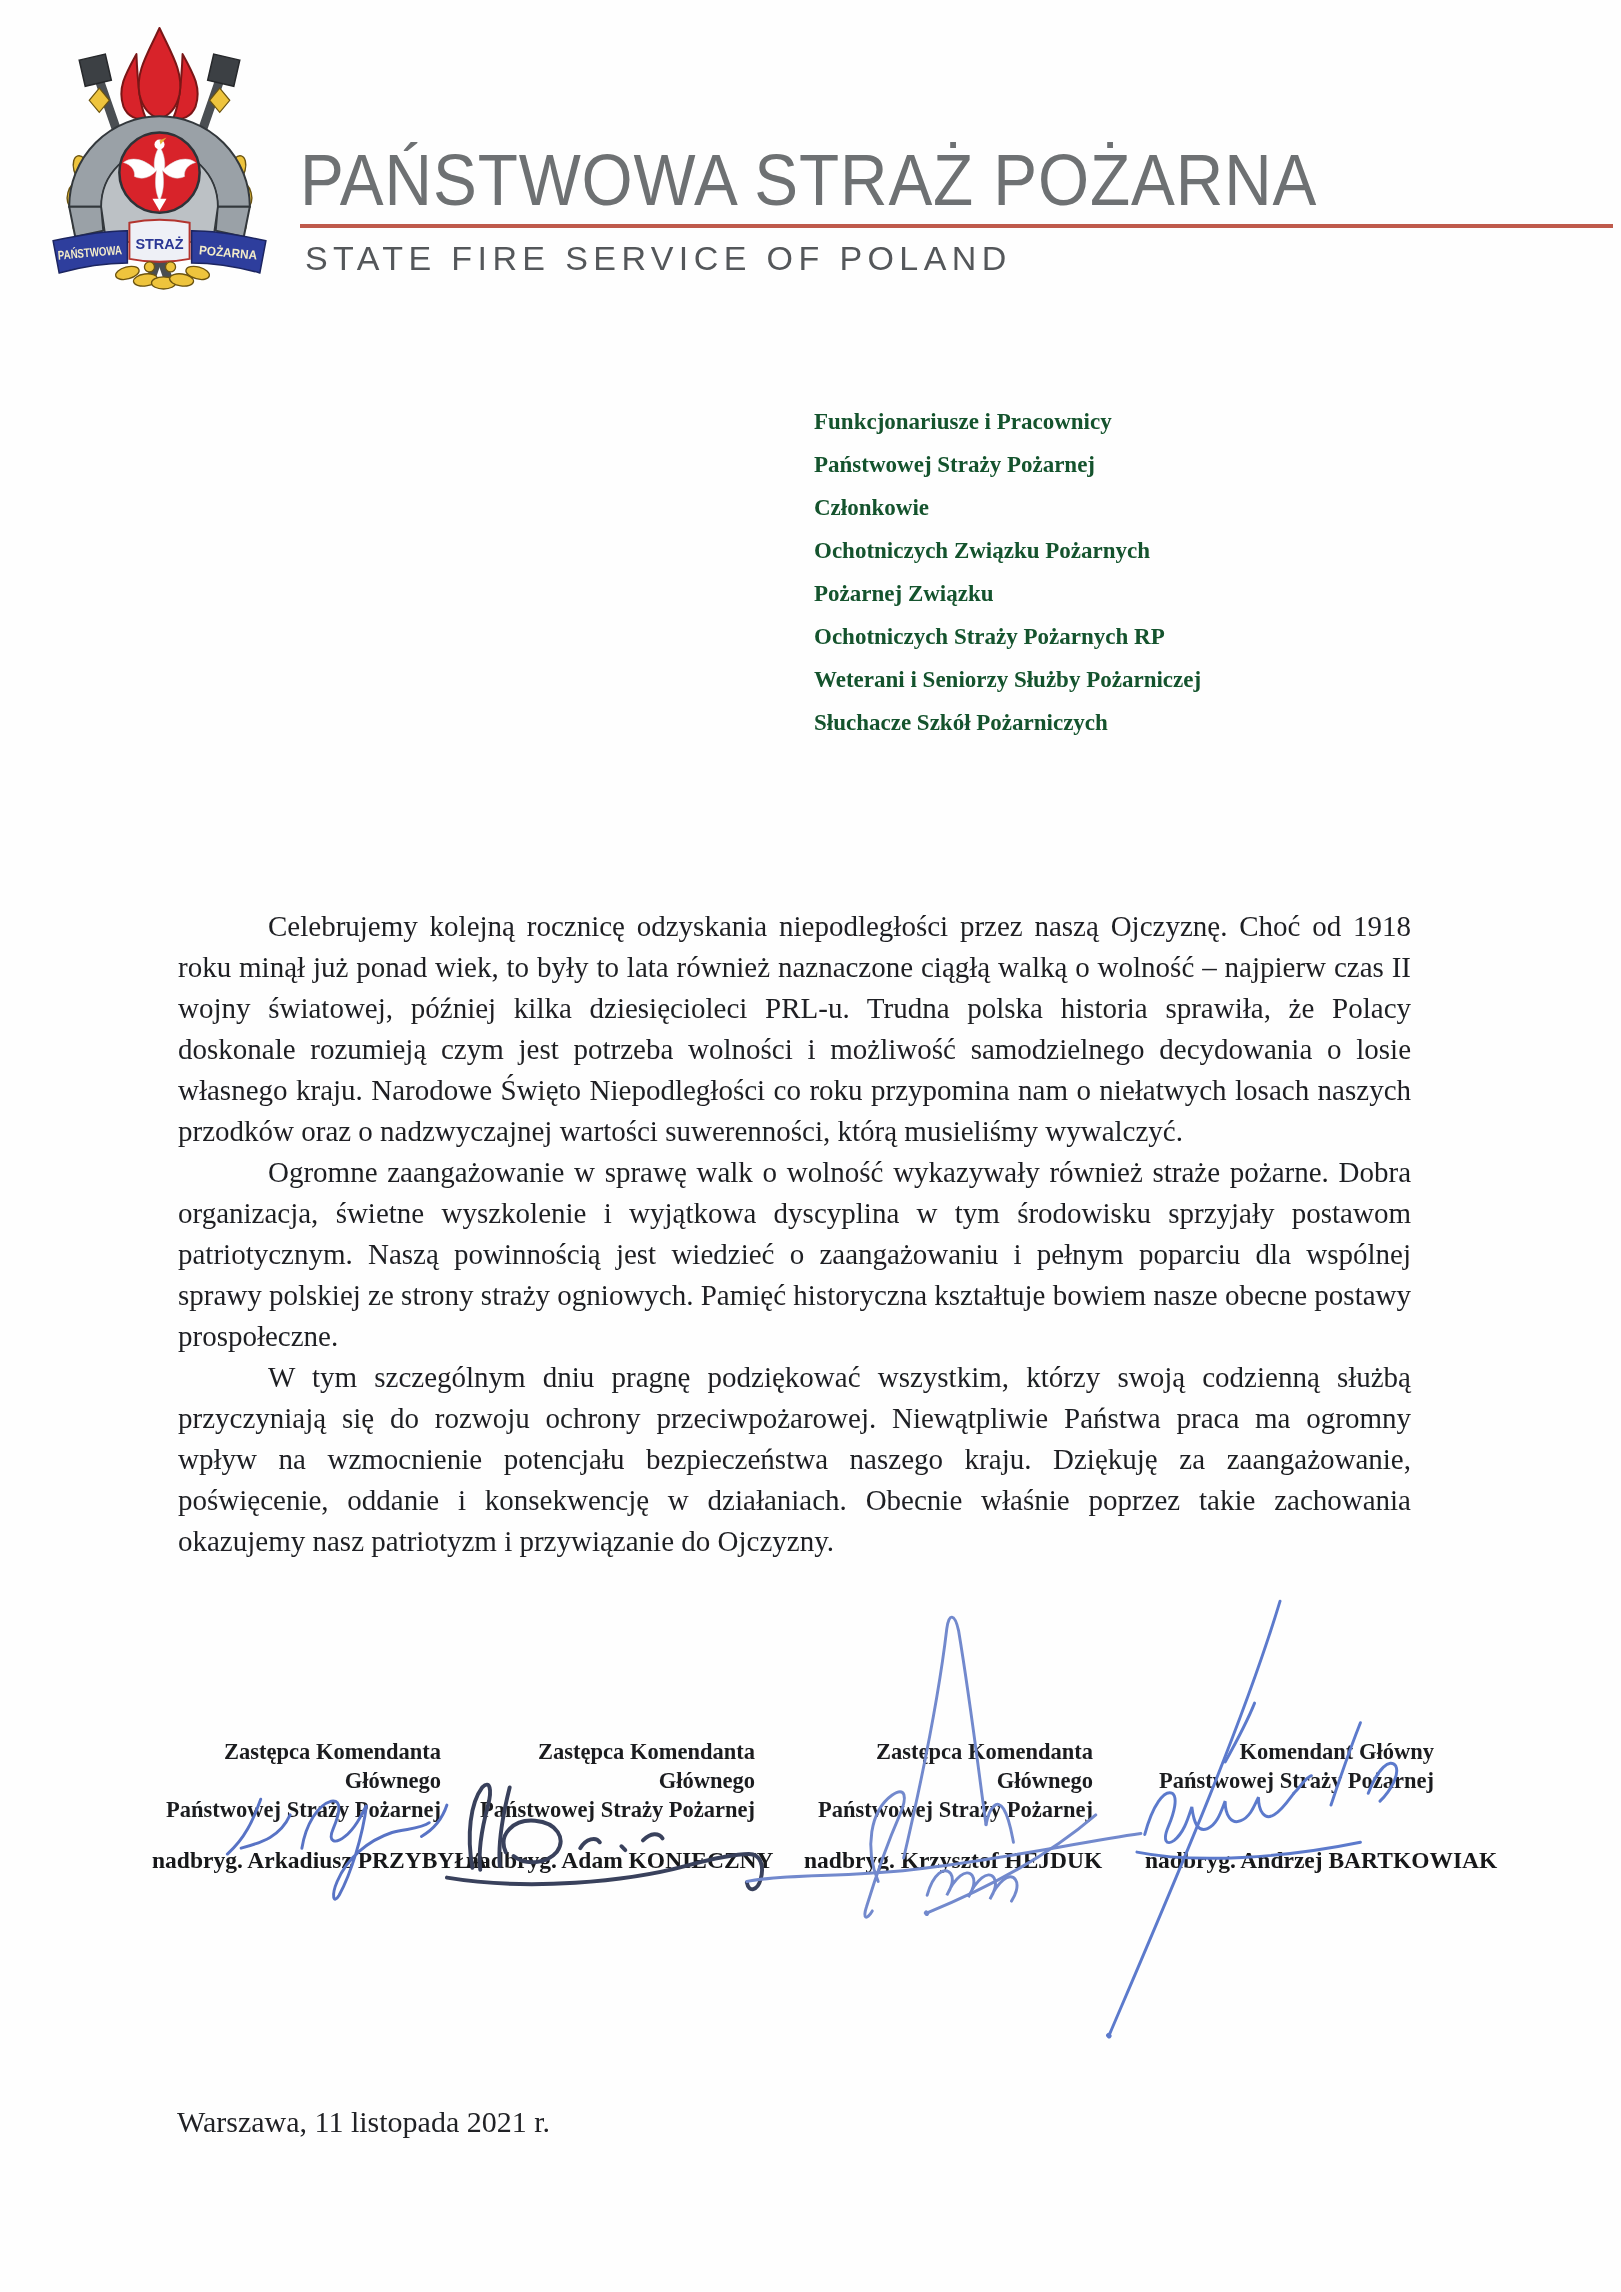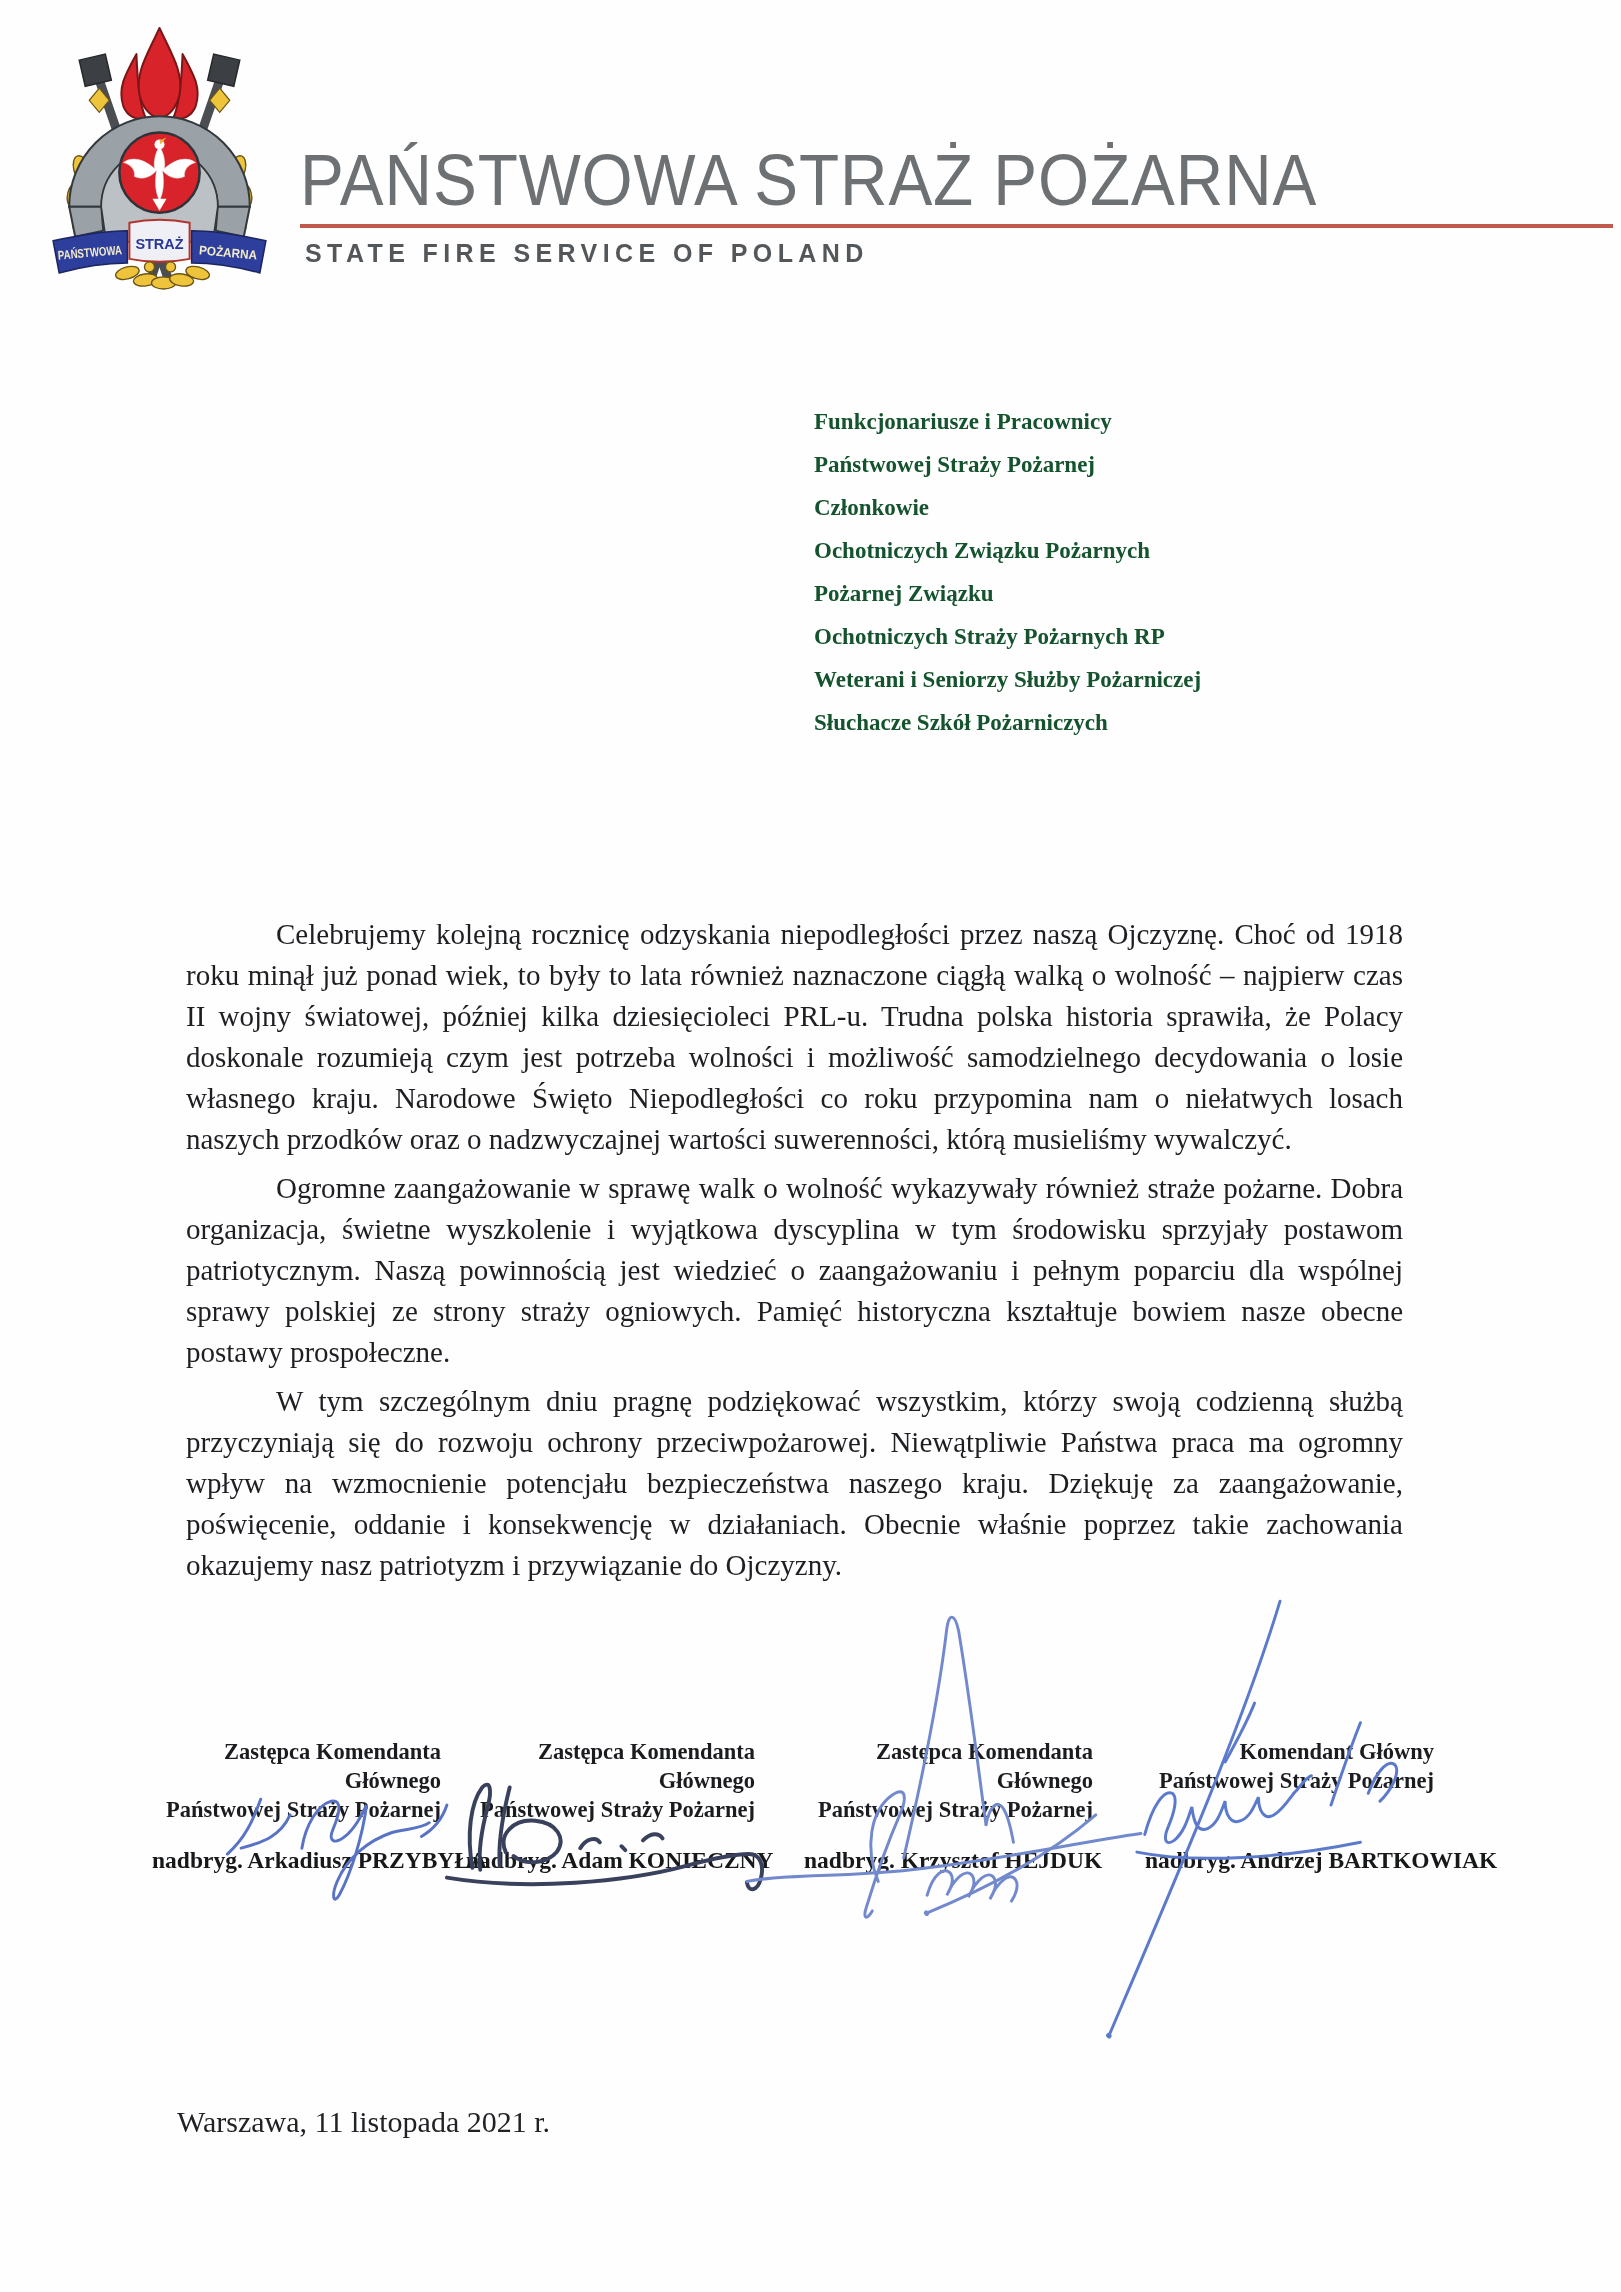--- a/index.html
+++ b/index.html
@@ -14,35 +14,35 @@
   .org-title {
     left:300px; top:143px; line-height:1; white-space:nowrap;
     font-family:"Liberation Sans","DejaVu Sans",sans-serif;
     font-size:73px; font-weight:400; color:#6e7173; letter-spacing:1px;
     transform:scaleX(.90); transform-origin:left top;
   }
   .accent-rule { left:300px; top:224px; width:1313px; height:3.9px; background:#bf5a4c; }
   .org-subtitle {
     left:305px; top:239px; white-space:nowrap;
     font-family:"Liberation Sans","DejaVu Sans",sans-serif;
-    font-size:25px; font-weight:700; color:#54575a; letter-spacing:5.4px;
+    font-size:34px; font-weight:400; color:#54575a; letter-spacing:5.4px;
   }
 
   
   .addressee {
     left:814px; top:400px; font-weight:bold; font-size:23px;
     line-height:43px; color:#14532d; white-space:nowrap;
   }
 
   
   .letter-body {
     left:178px; top:906px; width:1233px;
     font-size:29px; line-height:41px; text-align:justify; color:#1e1f23;
   }
-  .letter-body p { margin:8px; text-indent:90px; }
+  .letter-body p { margin:0; text-indent:90px; }
 
   
   .sig-title {
     font-size:22.5px; line-height:29px; font-weight:bold; text-align:right;
     color:#1b1c1f; width:289px;
   }
   .sig-name {
     font-size:23.5px; font-weight:bold; text-align:center; color:#17181a; width:289px;
     white-space:nowrap;
   }

